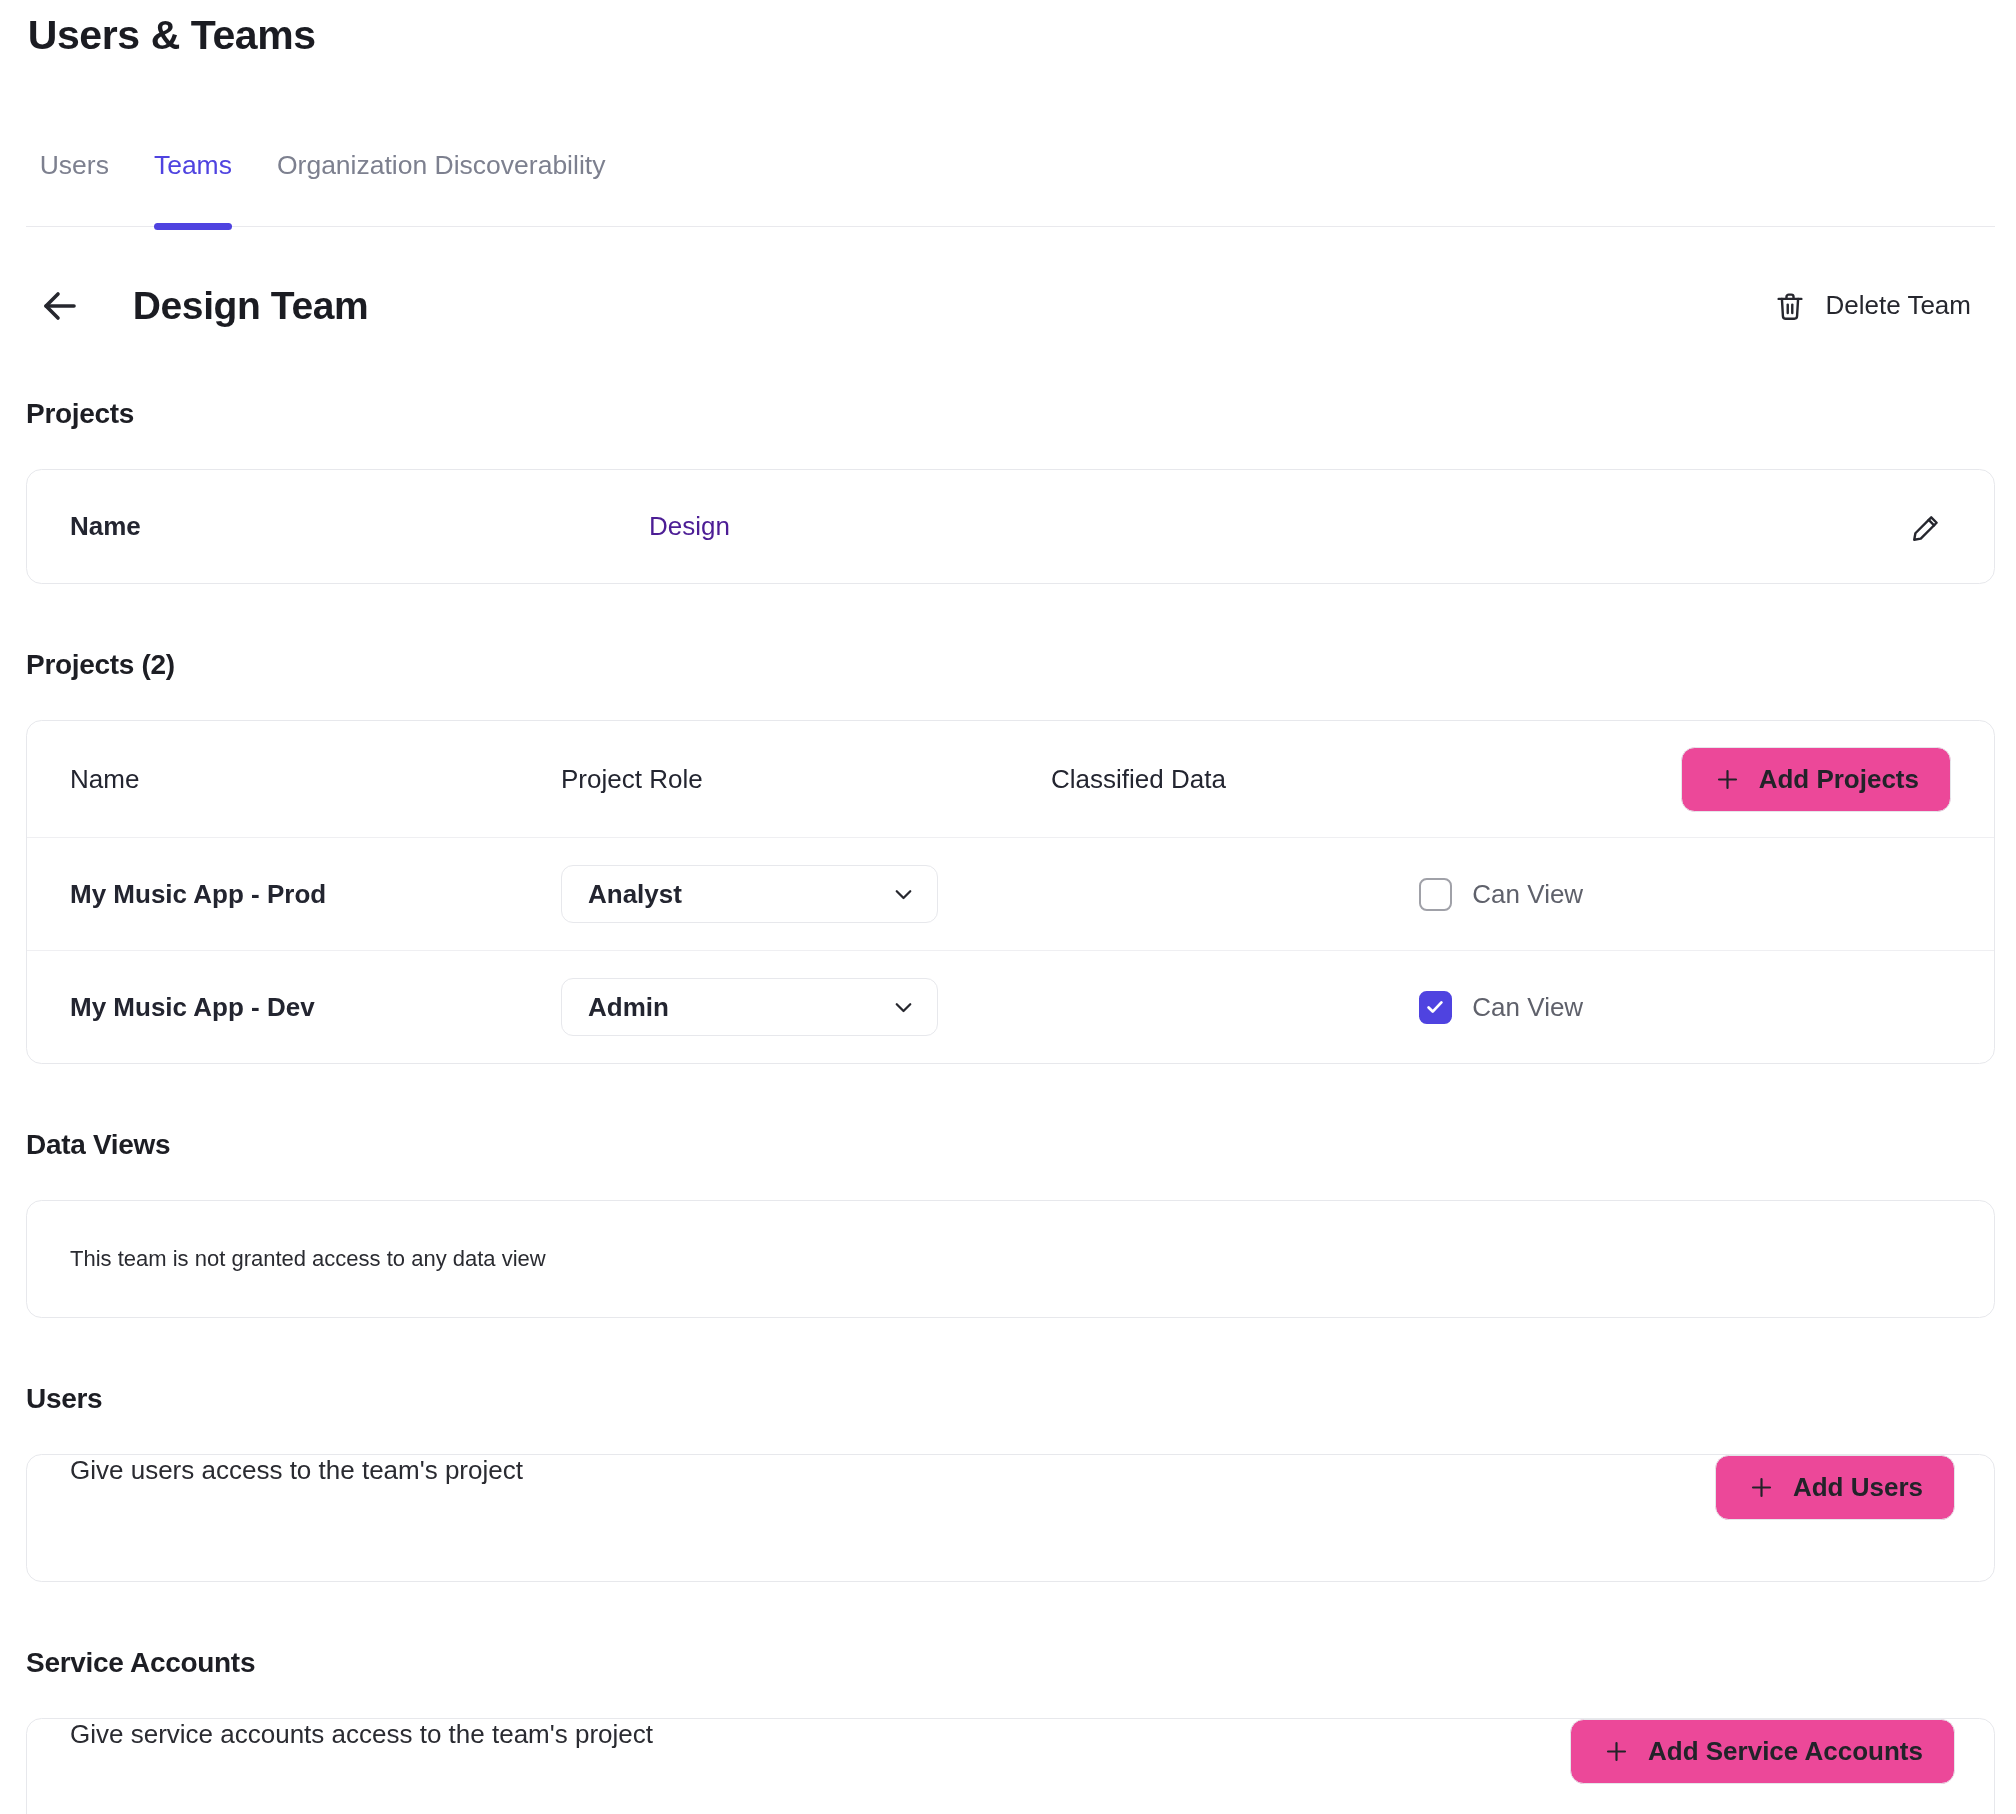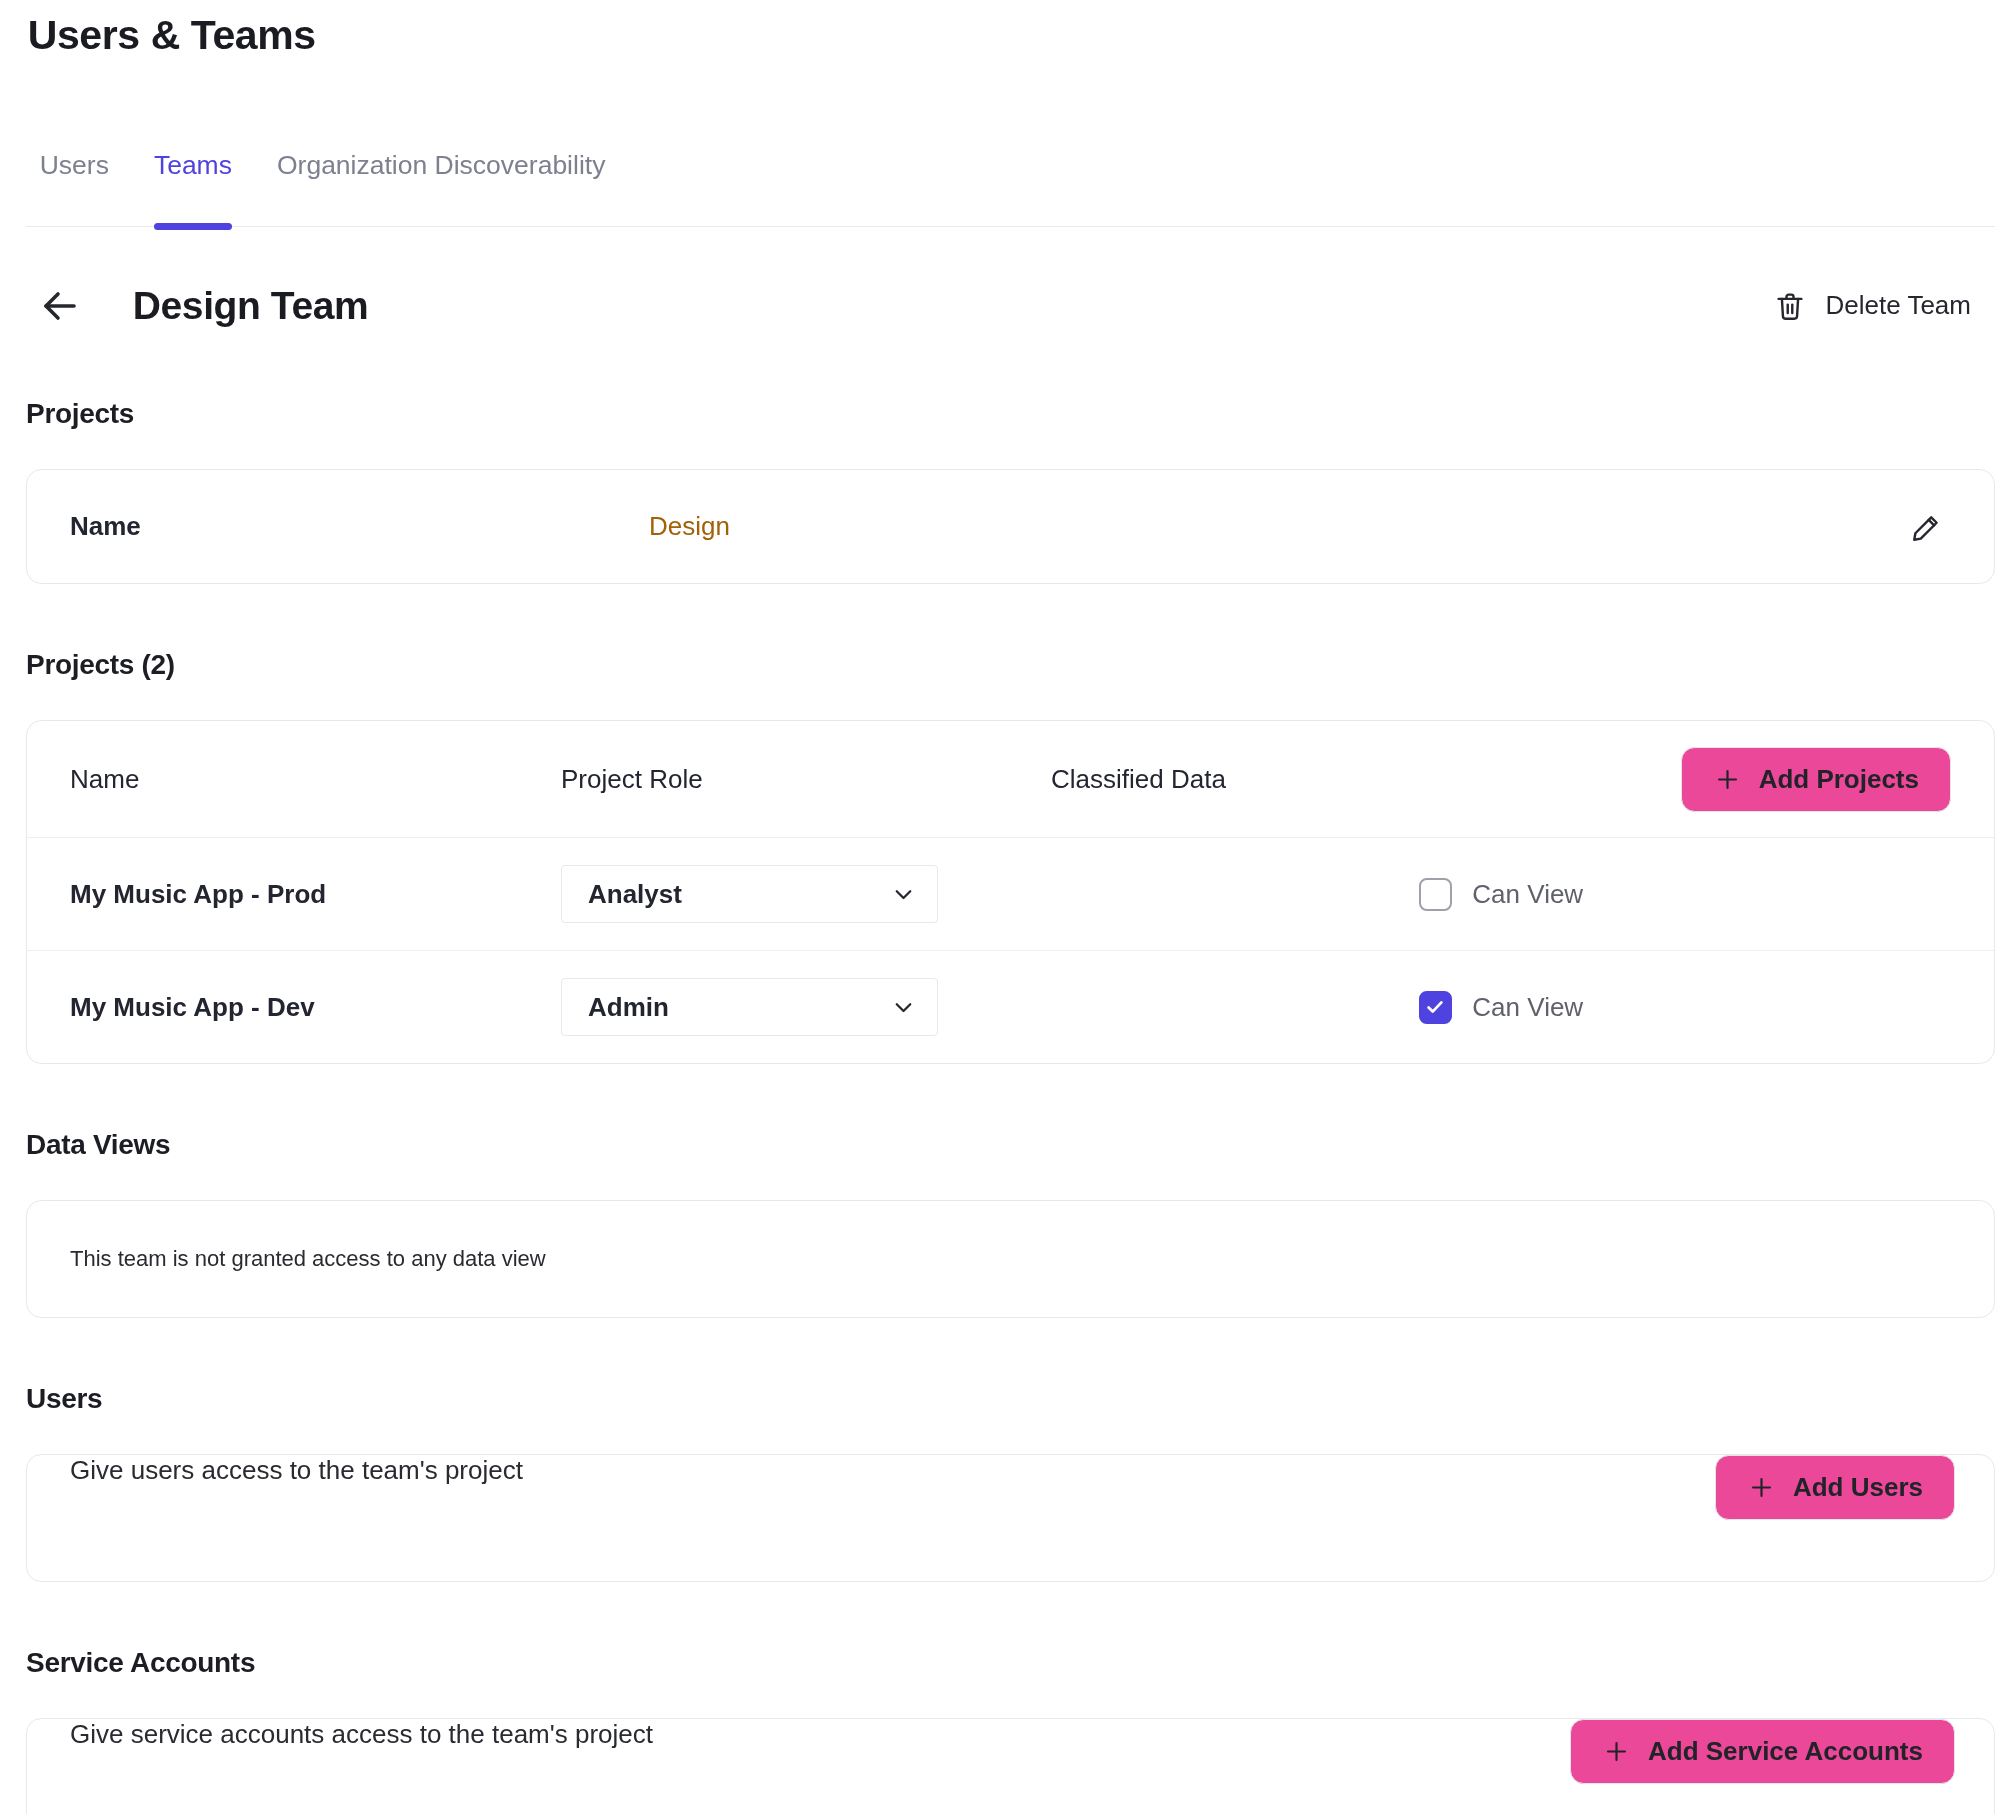--- a/index.html
+++ b/index.html
@@ -97,21 +97,21 @@
 
   
   .details-card {
     height: 115px;
     display: grid;
     grid-template-columns: 579px 1fr auto;
     align-items: center;
     padding: 0 43px;
   }
   .field-label { font-size: 26px; font-weight: 600; color: #232530; }
-  .field-value { font-size: 26px; color: #a16207; }
+  .field-value { font-size: 26px; color: #4c1d95; }
   .icon-btn {
     width: 48px; height: 48px;
     display: flex; align-items: center; justify-content: center;
     cursor: pointer;
   }
   .icon-btn svg { width: 34px; height: 34px; stroke: #26272e; }
 
   
   .projects-card { padding: 0; overflow: hidden; }
   .table-row {
@@ -122,21 +122,21 @@
   }
   .table-row.head { height: 116px; }
   .table-row.data { height: 113px; border-top: 1.7px solid #efeff2; }
   .col-header { font-size: 26px; font-weight: 500; color: #232530; }
   .cell-name { font-size: 26px; font-weight: 600; color: #232530; }
 
   .select {
     position: relative;
     width: 377px; height: 58px;
     border: 1.7px solid #e7e8ec;
-    border-radius: 4px;
+    border-radius: 12px;
     display: flex; align-items: center;
     padding: 0 60px 0 26px;
     cursor: pointer;
     background: #fff;
   }
   .select .sel-value { font-size: 26px; font-weight: 600; color: #232530; }
   .select svg {
     position: absolute; right: 20.5px; top: 50%;
     transform: translateY(-50%);
     width: 27px; height: 27px;

